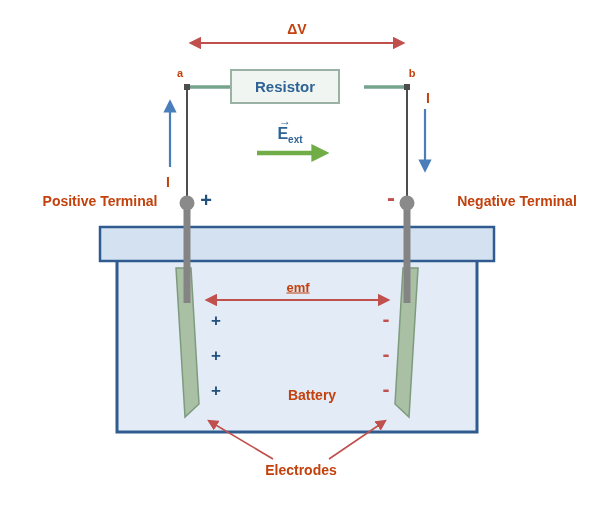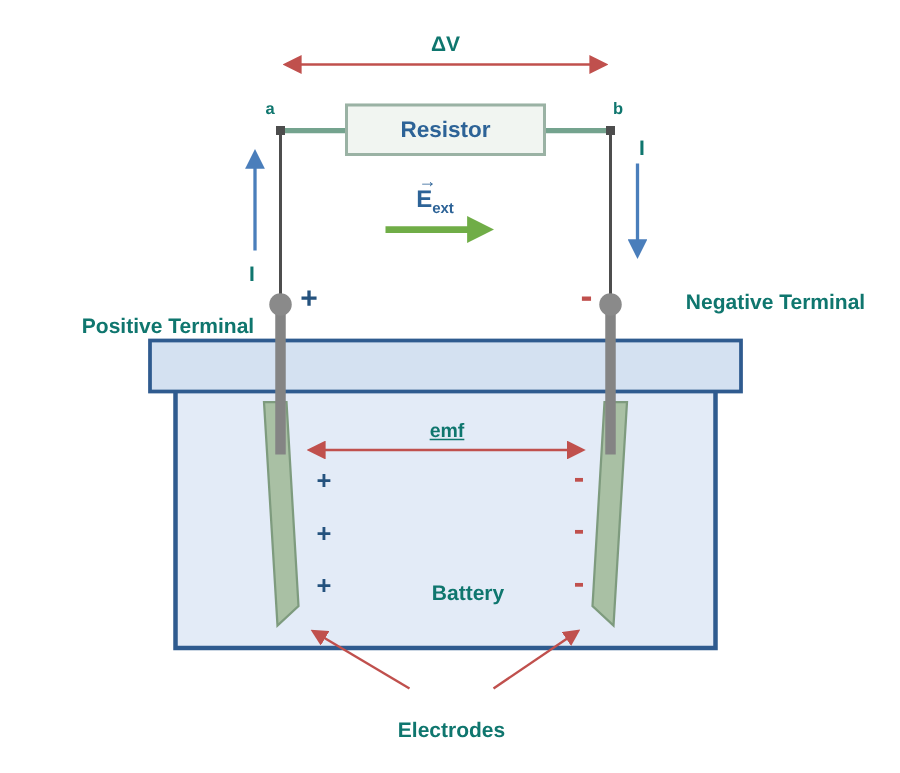--- a/index.html
+++ b/index.html
@@ -3,31 +3,31 @@
 <meta charset="utf-8">
 <style>
   html,body { margin:0; padding:0; background:#ffffff; }
   .stage {
     position:relative; width:600px; height:515px; background:#ffffff;
     font-family:"Liberation Sans", sans-serif; overflow:hidden;
   }
   .stage svg { position:absolute; left:0; top:0; }
   .lbl {
     position:absolute; transform:translate(-50%,-50%);
-    font-weight:bold; color:#0f766e; white-space:nowrap;
+    font-weight:bold; color:#c2410c; white-space:nowrap;
   }
   .f14 { font-size:14px; }
   .f13 { font-size:13px;text-decoration:underline; }
   .f11 { font-size:11px; }
   .sign-plus-top { font-size:20px; color:#24527E; }
   .sign-minus-top { font-size:24px; color:#C0504D; }
   .chg-plus { font-size:17px; color:#24527E; }
   .chg-minus { font-size:21px; color:#C0504D; }
   .resistor {
-    position:absolute; left:230px; top:69px; width:134px; height:35px;
+    position:absolute; left:230px; top:69px; width:110px; height:35px;
     background:#F1F5F1; border:2px solid #9AB2A4; box-sizing:border-box;
     display:flex; align-items:center; justify-content:center;
   }
   .resistor .lbl-in { font-weight:bold; color:#2D6397; font-size:15px; }
   .eext {
     position:absolute; left:290px; top:130px; transform:translate(-50%,-50%);
     text-align:center; color:#2D6397; font-weight:bold; line-height:1;
   }
   .eext .vec { display:block; font-size:12px; transform:translateX(-5px); margin-bottom:-1px; }
   .eext .base { font-size:16px; }
@@ -96,31 +96,31 @@
   <span class="lbl f11" style="left:412px; top:73px;">b</span>
 
   <span class="lbl f14" style="left:168px; top:182px;">I</span>
   <span class="lbl f14" style="left:428px; top:98px;">I</span>
 
   <div class="eext">
     <span class="vec">→</span>
     <span class="base"><span>E</span><sub>ext</sub></span>
   </div>
 
-  <span class="lbl f14" style="left:112px; top:201px;margin-top:16px;">Positive Terminal</span>
+  <span class="lbl f14" style="left:100px; top:201px;">Positive Terminal</span>
   <span class="lbl sign-plus-top" style="left:206px; top:200px;">+</span>
   <span class="lbl sign-minus-top" style="left:391px; top:198px;">-</span>
   <span class="lbl f14" style="left:517px; top:201px;">Negative Terminal</span>
 
   <span class="lbl f13" style="left:298px; top:287px;">emf</span>
 
   <span class="lbl chg-plus" style="left:216px; top:321px;">+</span>
   <span class="lbl chg-plus" style="left:216px; top:356px;">+</span>
   <span class="lbl chg-plus" style="left:216px; top:391px;">+</span>
 
   <span class="lbl chg-minus" style="left:386px; top:319px;">-</span>
   <span class="lbl chg-minus" style="left:386px; top:354px;">-</span>
   <span class="lbl chg-minus" style="left:386px; top:389px;">-</span>
 
   <span class="lbl f14" style="left:312px; top:395px;">Battery</span>
-  <span class="lbl f14" style="left:301px; top:470px;margin-top:16px;">Electrodes</span>
+  <span class="lbl f14" style="left:301px; top:470px;">Electrodes</span>
 
 </div>
 
 </body></html>

